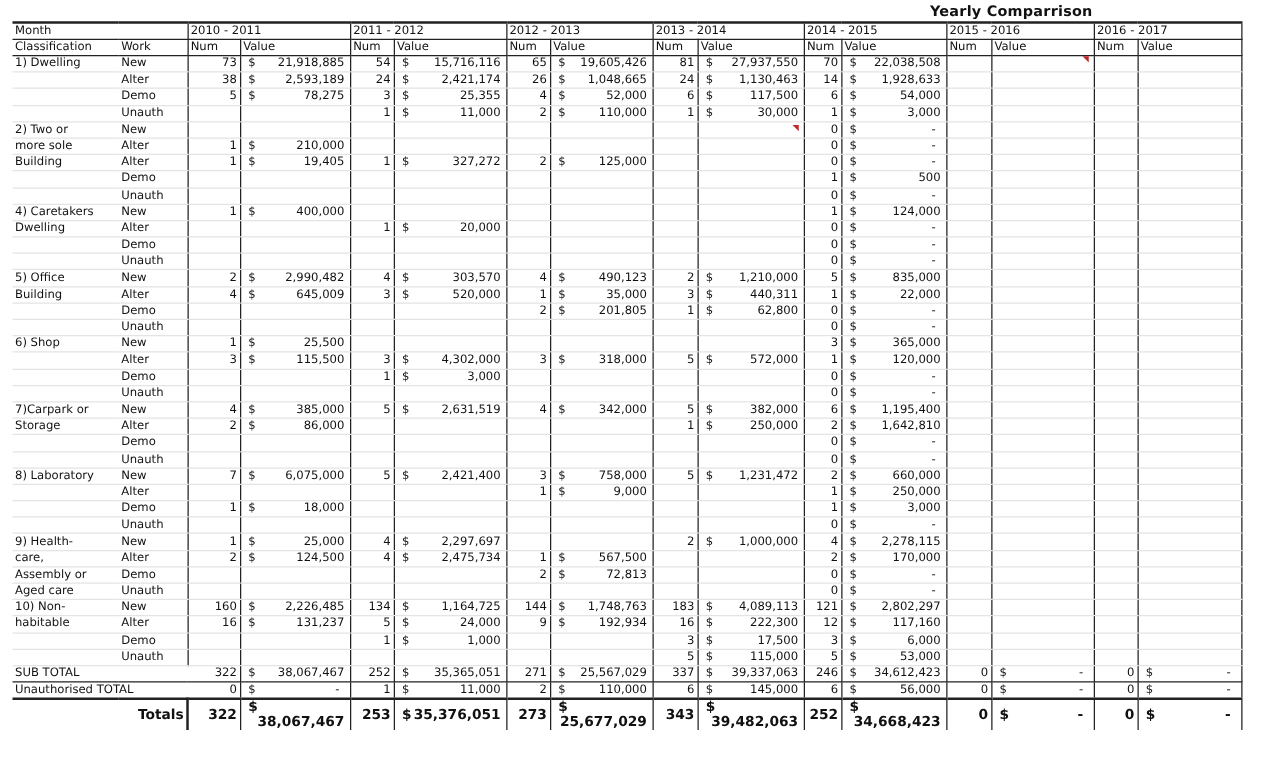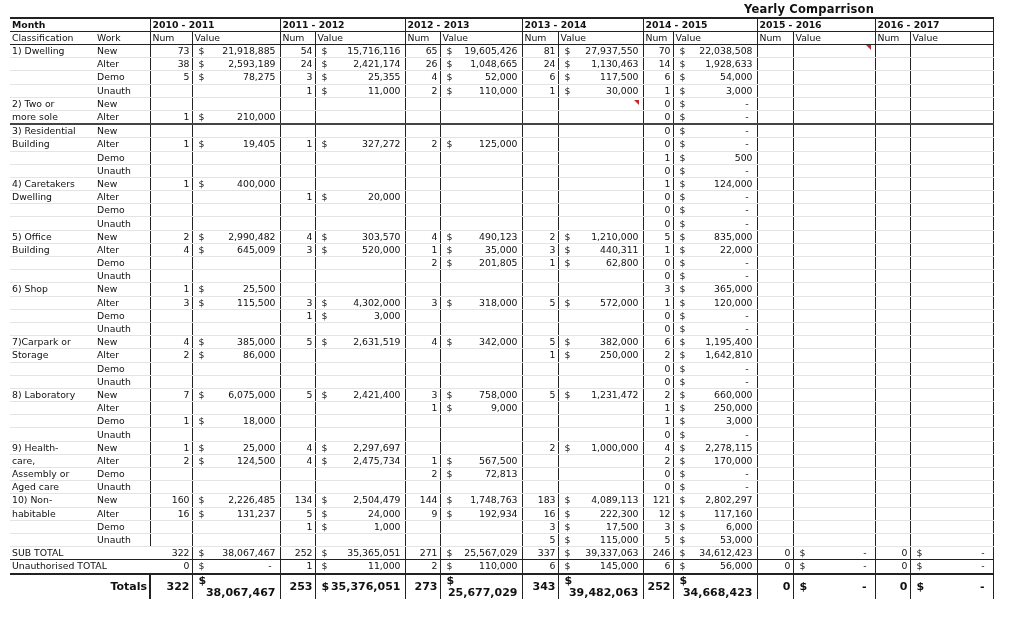--- a/index.html
+++ b/index.html
@@ -1,20 +1,20 @@
 <!DOCTYPE html>
 <html><head>
 <meta charset="utf-8">
 <style>
   html,body{margin:0;padding:0;background:#fff;}
   body{width:1017px;height:617px;position:relative;overflow:hidden;font-family:"DejaVu Sans",sans-serif;color:#111;}
   #title{position:absolute;left:732px;top:2px;font-size:11.5px;font-weight:bold;letter-spacing:0.2px;margin-left:12px;}
   table{position:absolute;left:10px;top:17px;border-collapse:collapse;table-layout:fixed;font-size:9.3px;}
   td{padding:0 2px;height:12.2px;line-height:12px;white-space:nowrap;overflow:hidden;border-bottom:1px solid #e4e4e4;}
-  tr.hdr td{border-top:2px solid #222;border-bottom:1px solid #222;font-weight:bold;height:12px;}
+  tr.hdr td{border-top:2px solid #222;border-bottom:1px solid #222;font-weight:normal;height:12px;}
   tr.sub td{border-bottom:1px solid #222;height:12px;}
   tr.grp-start td{border-top:1.5px solid #333;}
   tr.grp-start2 td{border-top:2.5px solid #444;}
   .num{text-align:right;border-right:1.5px solid #222;}
   .val{border-right:1.5px solid #222;}
   .cls{border-left:0;}
   .val .d{float:left;padding-left:4px;}
   .val .v{float:right;padding-right:2px;}
   .yr{border-right:1.5px solid #222;}
   .hdr td.lead{border-right:1.5px solid #222;}
@@ -246,41 +246,20 @@
         <td class="num">0</td>
         <td class="val">
           <span class="d">$</span>
           <span class="dash">-</span>
         </td>
         <td class="num"></td>
         <td class="val"></td>
         <td class="num"></td>
         <td class="val"></td>
       </tr>
-      <tr class="row grp-start2">
-        <td class="cls">3) Residential</td>
-        <td class="wk">New</td>
-        <td class="num"></td>
-        <td class="val"></td>
-        <td class="num"></td>
-        <td class="val"></td>
-        <td class="num"></td>
-        <td class="val"></td>
-        <td class="num"></td>
-        <td class="val"></td>
-        <td class="num">0</td>
-        <td class="val">
-          <span class="d">$</span>
-          <span class="dash">-</span>
-        </td>
-        <td class="num"></td>
-        <td class="val"></td>
-        <td class="num"></td>
-        <td class="val"></td>
-      </tr>
       <tr class="row">
         <td class="cls">Building</td>
         <td class="wk">Alter</td>
         <td class="num">1</td>
         <td class="val">
           <span class="d">$</span>
           <span class="v">19,405</span>
         </td>
         <td class="num">1</td>
         <td class="val">
@@ -965,21 +944,21 @@
         <td class="cls">10) Non-</td>
         <td class="wk">New</td>
         <td class="num">160</td>
         <td class="val">
           <span class="d">$</span>
           <span class="v">2,226,485</span>
         </td>
         <td class="num">134</td>
         <td class="val">
           <span class="d">$</span>
-          <span class="v">2,504,479</span>
+          <span class="v">1,164,725</span>
         </td>
         <td class="num">144</td>
         <td class="val">
           <span class="d">$</span>
           <span class="v">1,748,763</span>
         </td>
         <td class="num">183</td>
         <td class="val">
           <span class="d">$</span>
           <span class="v">4,089,113</span>

